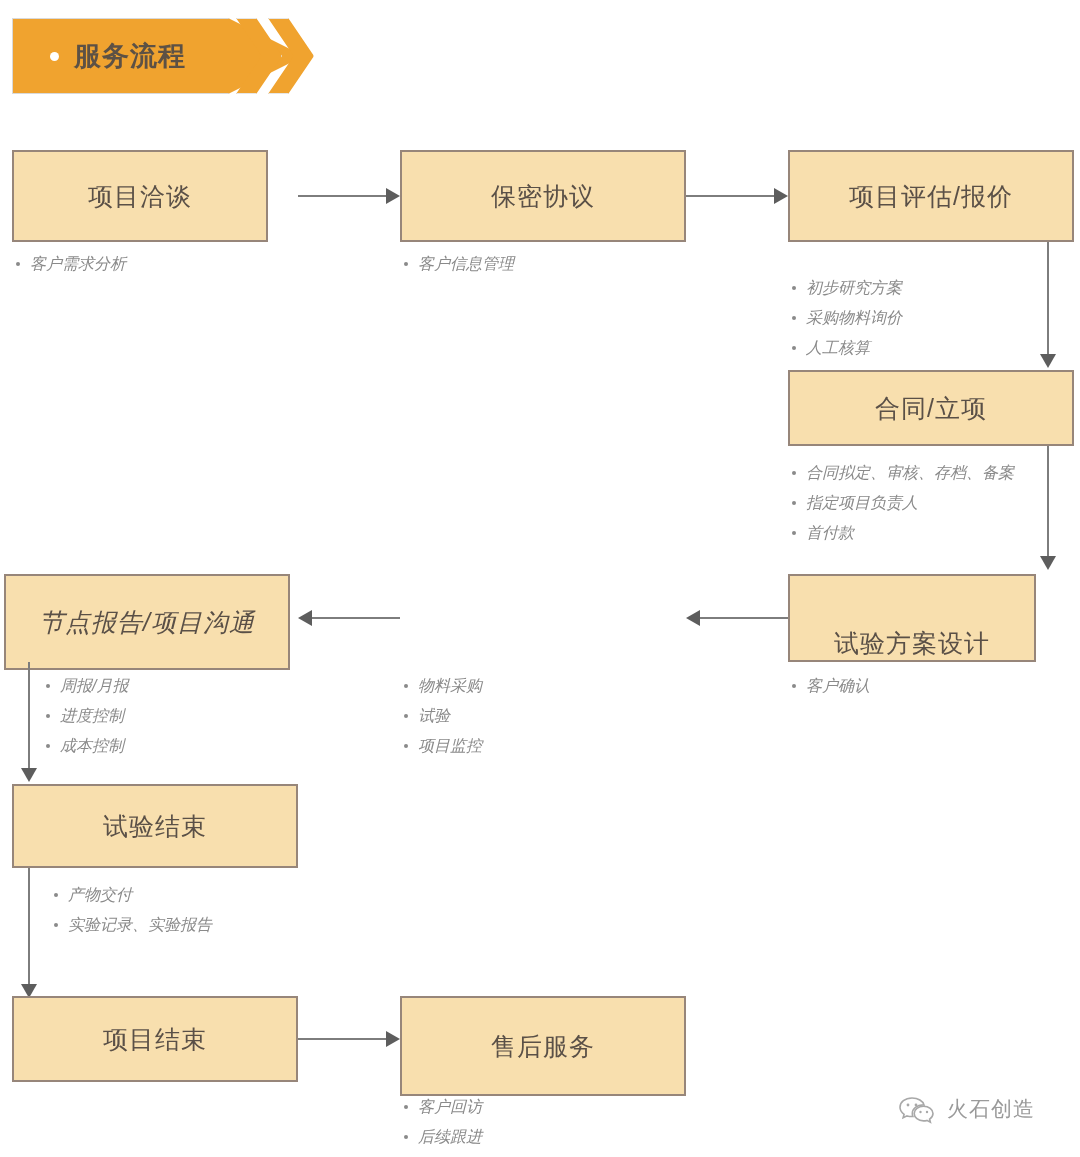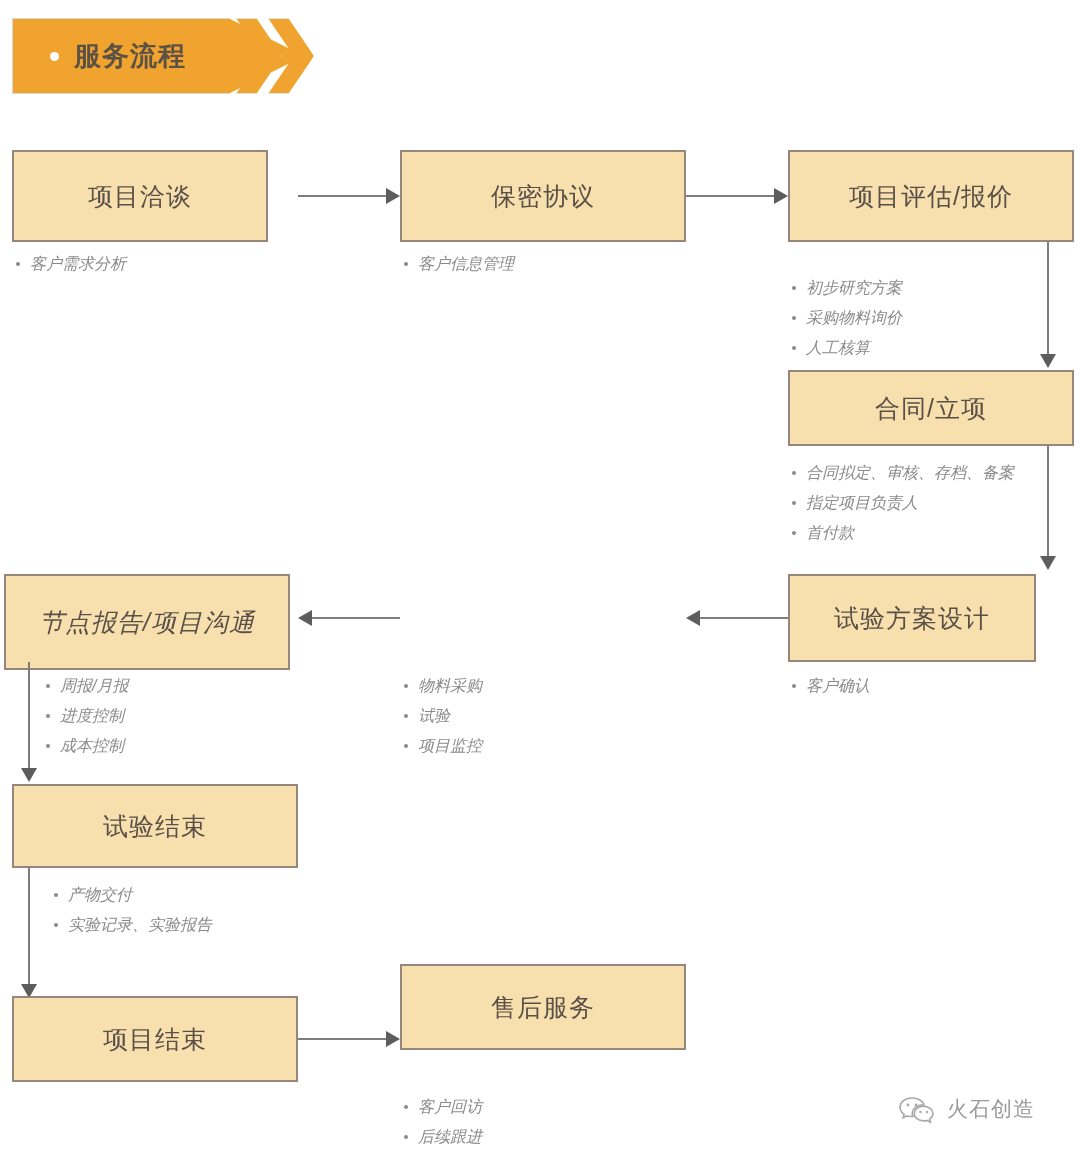--- a/index.html
+++ b/index.html
@@ -208,21 +208,21 @@
     <span class="bl">指定项目负责人</span>
     <span class="bl">首付款</span>
   </div>
 
   <div class="conn v" style="left:1047px; top:242px; height:114px;"></div>
   <div class="arrowhead down" style="left:1040px; top:354px;"></div>
 
   <div class="conn v" style="left:1047px; top:446px; height:112px;"></div>
   <div class="arrowhead down" style="left:1040px; top:556px;"></div>
 
-  <div class="node" style="left:788px; top:574px; width:248px; height:88px;">
+  <div class="node" style="left:788px; top:574px; width:248px; height:88px;align-items:flex-end;">
     <span class="node-label">试验方案设计</span>
   </div>
   <div class="bullets" style="left:790px; top:671px;">
     <span class="bl">客户确认</span>
   </div>
 
   <div class="bullets" style="left:402px; top:671px;">
     <span class="bl">物料采购</span>
     <span class="bl">试验</span>
     <span class="bl">项目监控</span>
@@ -254,21 +254,21 @@
   <div class="conn v" style="left:28px; top:662px; height:108px;"></div>
   <div class="arrowhead down" style="left:21px; top:768px;"></div>
 
   <div class="conn v" style="left:28px; top:868px; height:118px;"></div>
   <div class="arrowhead down" style="left:21px; top:984px;"></div>
 
   <div class="node" style="left:12px;  top:996px; width:286px; height:86px;">
     <span class="node-label">项目结束</span>
   </div>
 
-  <div class="node" style="left:400px; top:964px; width:286px; height:86px;">
+  <div class="node" style="left:400px; top:996px; width:286px; height:100px;">
     <span class="node-label">售后服务</span>
   </div>
   <div class="bullets" style="left:402px; top:1092px;">
     <span class="bl">客户回访</span>
     <span class="bl">后续跟进</span>
   </div>
 
   <div class="conn h" style="left:298px; top:1038px; width:88px;"></div>
   <div class="arrowhead right" style="left:386px; top:1031px;"></div>
 

